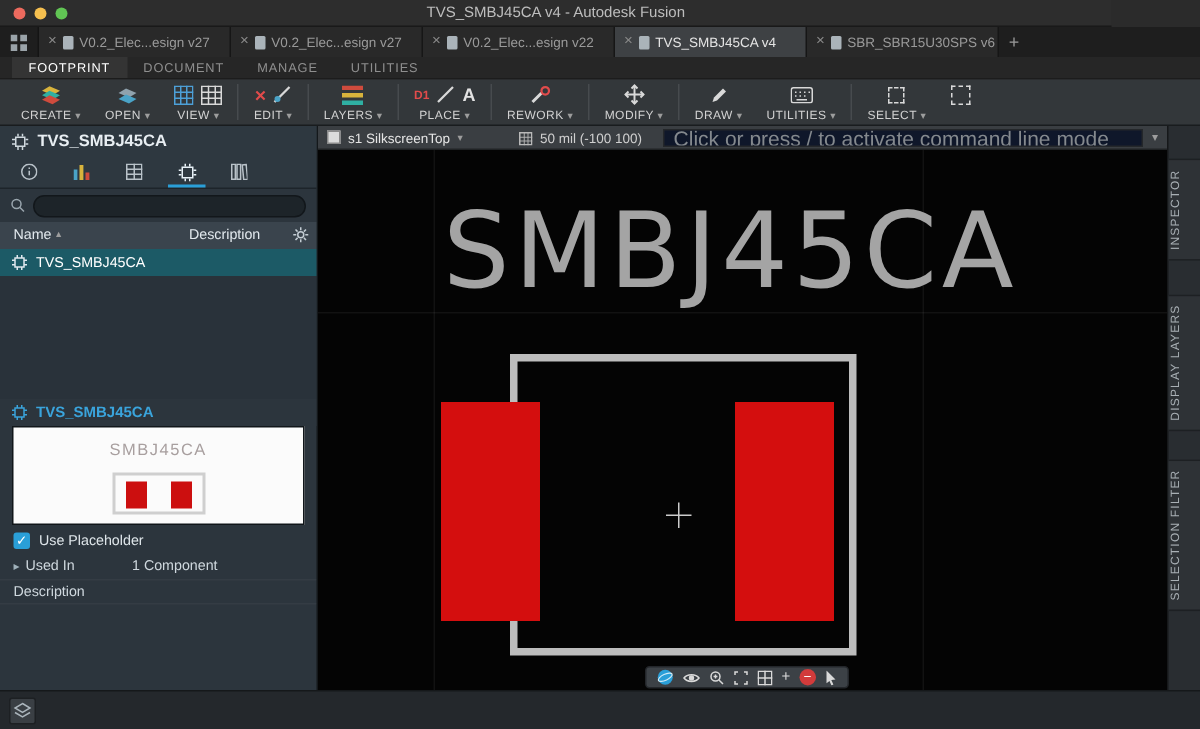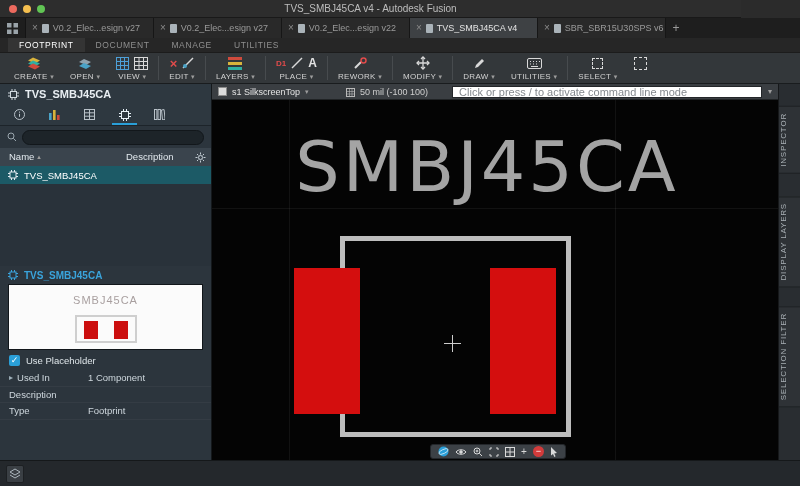--- a/index.html
+++ b/index.html
@@ -68,21 +68,21 @@
   .prow{height:16.5px;position:relative;color:#cfd8de;font-size:9.5px;line-height:16.5px;border-bottom:1px solid rgba(255,255,255,.04);}
   .plabel{position:absolute;left:9px;display:flex;gap:4px;align-items:center;}
   .pdisc{font-size:8px;color:#9fb0ba;}
   .pvalue{position:absolute;left:88px;}
 
   
   .canvasbar{position:absolute;left:212px;top:84px;width:566px;height:16px;background:#3a3e42;border-bottom:1px solid #202325;display:flex;align-items:center;padding:0 6px;gap:6px;}
   .layersel{display:flex;align-items:center;gap:5px;color:#e4e4e4;font-size:9px;width:118px;flex:none;}
   .swatch{width:9px;height:9px;background:#dcdcdc;border:1px solid #8b8b8b;flex:none;}
   .gridlabel{color:#cfcfcf;font-size:9px;flex:none;margin-left:4px;display:flex;gap:5px;align-items:flex-end;}
-  .cmdline{flex:1;height:12px;background:#ffffff;border:1px solid #24272a;color:#84898e;font-size:11px;display:flex;align-items:center;padding:0 6px;margin-left:18px;white-space:nowrap;overflow:hidden;}
+  .cmdline{flex:1;height:12px;background:#0f172a;border:1px solid #24272a;color:#84898e;font-size:14px;display:flex;align-items:center;padding:0 6px;margin-left:8px;white-space:nowrap;overflow:hidden;}
   .barcaret{color:#9d9d9d;font-size:8px;flex:none;}
 
   
   .canvas{position:absolute;left:212px;top:100px;width:566px;height:360px;background:#040404;overflow:hidden;}
   .gline{position:absolute;background:rgba(255,255,255,.06);}
   .gv{top:0;bottom:0;width:1px;} .gh{left:0;right:0;height:1px;}
   .bigtext{position:absolute;left:32px;top:32px;width:486px;text-align:center;font-size:70px;line-height:1;color:#a4a4a4;letter-spacing:3px;font-family:"DejaVu Sans",sans-serif;}
   .outline{position:absolute;left:128px;top:136px;width:231px;height:201px;border:5px solid #bdbdbd;}
   .pad{position:absolute;top:168px;width:66px;height:146px;background:#d40e0e;}
   .padL{left:82px;} .padR{left:278px;}
@@ -395,26 +395,20 @@
           <span>Used In</span>
         </span>
       <span class="pvalue">1 Component</span>
     </div>
     <div class="prow">
       <span class="plabel">
           <span>Description</span>
         </span>
       <span class="pvalue"></span>
     </div>
-    <div class="prow">
-      <span class="plabel">
-          <span>Type</span>
-        </span>
-      <span class="pvalue">Footprint</span>
-    </div>
   </div>
 
   <div class="canvasbar">
     <div class="layersel">
       <span class="swatch"></span>
       <span>s1 SilkscreenTop</span>
       <span class="caret">▾</span>
     </div>
     <div class="gridlabel">
       <svg width="9" height="9" fill="none" stroke="#b9b9b9">

